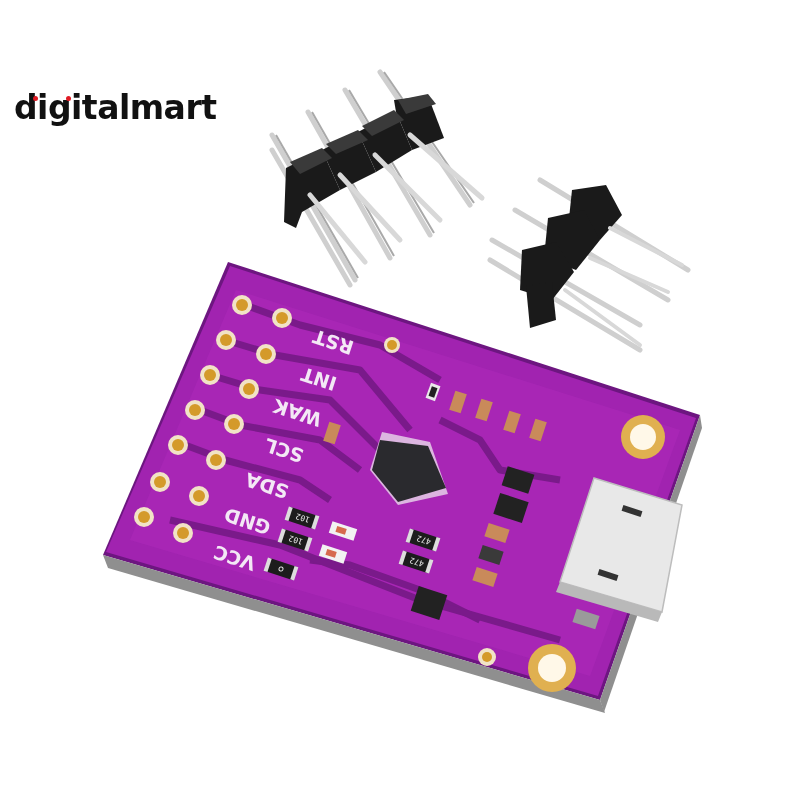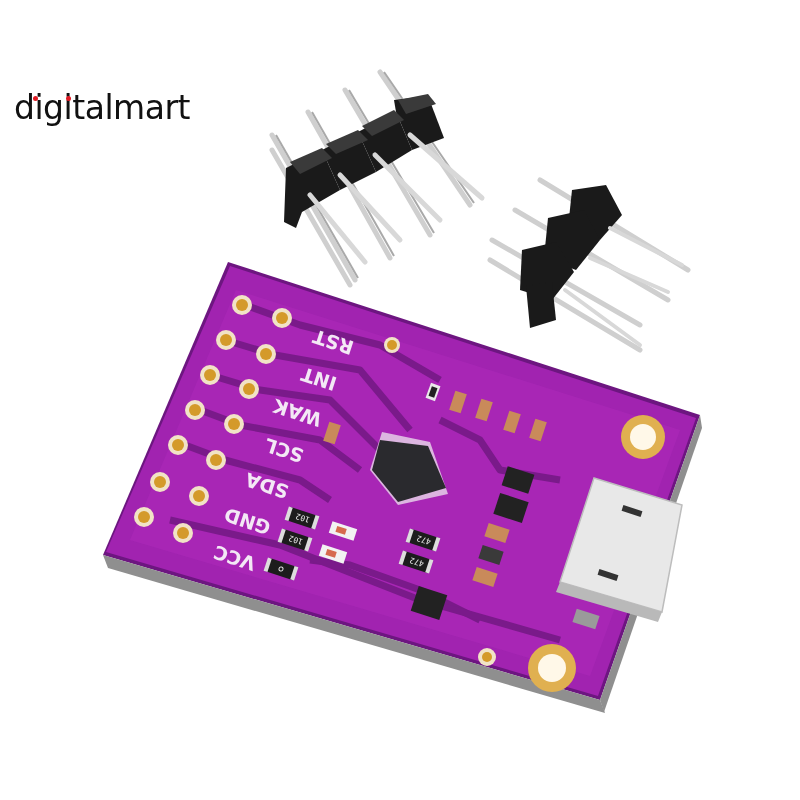--- a/index.html
+++ b/index.html
@@ -1,17 +1,17 @@
 <!DOCTYPE html>
 <html><head>
 <meta charset="utf-8">
 <style>
   html, body { margin:0; padding:0; }
   body { width:800px; height:800px; background:#ffffff; position:relative; overflow:hidden; font-family:"Liberation Sans", sans-serif; }
-  .logo { position:absolute; left:14px; top:88px; font-family:"DejaVu Sans", sans-serif; font-size:33px; letter-spacing:-0.5px; color:#111; font-weight:normal; }
+  .logo { position:absolute; left:14px; top:88px; font-family:"DejaVu Sans", sans-serif; font-size:33px; letter-spacing:-0.5px; color:#111; font-weight:bold; }
   .logo-dot { position:absolute; width:5px; height:5px; border-radius:50%; background:#e01b24; }
   svg.scene { position:absolute; left:0; top:0; }
   .silk { font-family:"DejaVu Sans", sans-serif; font-weight:bold; fill:#f3e8f5; }
   .mark { font-family:"DejaVu Sans Mono", monospace; font-size:8px; fill:#e8e8e8; }
 </style>
 </head>
 <body>
 
 <div class="logo">digitalmart</div>
 <div class="logo-dot" style="left:33px;top:96px;"></div>

